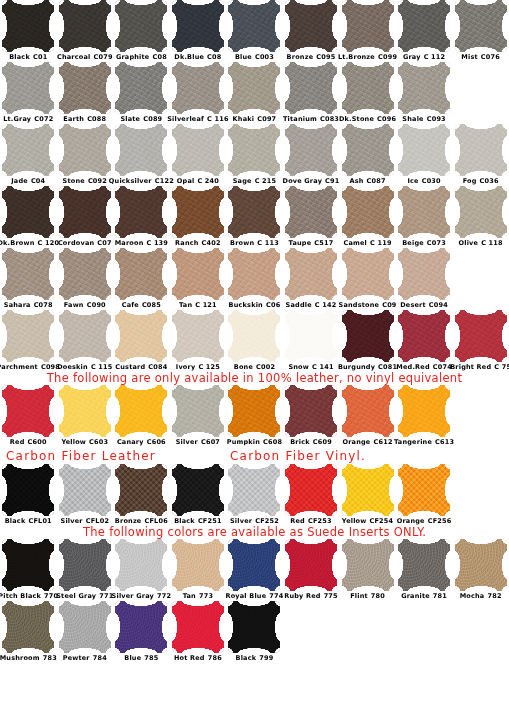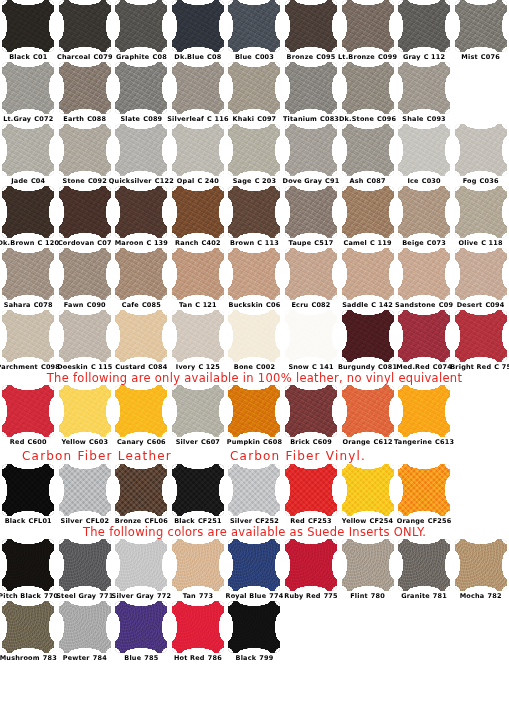--- a/index.html
+++ b/index.html
@@ -58,21 +58,21 @@
   .label{font-size:6.5px;line-height:9px;letter-spacing:.2px;color:#000;
          white-space:nowrap;text-align:center;margin-top:1px;font-weight:bold;
          font-family:"DejaVu Sans","Liberation Sans",sans-serif;}
   .label .code{margin-left:3px;}
 
   .note{color:#e8241e;font-size:11.5px;line-height:13px;font-weight:normal;
         letter-spacing:.3px;white-space:nowrap;
         font-family:"DejaVu Sans","Liberation Sans",sans-serif;}
   .note-center{text-align:center;width:509px;}
   .hdr-band{display:flex;width:509px;height:17px;align-items:flex-end;}
-  .hdr-left{width:226px;padding-left:22px;box-sizing:border-box;margin-top:40px;}
+  .hdr-left{width:226px;padding-left:6px;box-sizing:border-box;margin-top:40px;}
   .hdr-right{width:283px;padding-left:4px;box-sizing:border-box;}
   .hdr-txt{color:#e8241e;font-size:12px;letter-spacing:1.2px;white-space:nowrap;}
 </style>
 </head>
 <body>
 
 <div class="sheet">
   <div id="grid-root">
       <div class="row">
         <div class="cell">
@@ -158,21 +158,21 @@
         <div class="cell">
           <div class="swatch" style="background: rgb(182, 180, 176);"></div>
           <div class="label"><span>Quicksilver</span><span class="code">C122</span></div>
         </div>
         <div class="cell">
           <div class="swatch" style="background: rgb(191, 188, 180);"></div>
           <div class="label"><span>Opal</span><span class="code">C 240</span></div>
         </div>
         <div class="cell">
           <div class="swatch" style="background: rgb(181, 178, 165);"></div>
-          <div class="label"><span>Sage</span><span class="code">C 203</span></div>
+          <div class="label"><span>Sage</span><span class="code">C 215</span></div>
         </div>
         <div class="cell">
           <div class="swatch" style="background: rgb(167, 162, 155);"></div>
           <div class="label"><span>Dove Gray</span><span class="code">C91</span></div>
         </div>
         <div class="cell">
           <div class="swatch" style="background: rgb(159, 154, 146);"></div>
           <div class="label"><span>Ash</span><span class="code">C087</span></div>
         </div>
         <div class="cell">
@@ -235,24 +235,20 @@
           <div class="swatch" style="background: rgb(169, 142, 121);"></div>
           <div class="label"><span>Cafe</span><span class="code">C085</span></div>
         </div>
         <div class="cell">
           <div class="swatch" style="background: rgb(193, 154, 128);"></div>
           <div class="label"><span>Tan</span><span class="code">C 121</span></div>
         </div>
         <div class="cell">
           <div class="swatch" style="background: rgb(199, 161, 136);"></div>
           <div class="label"><span>Buckskin</span><span class="code">C06</span></div>
-        </div>
-        <div class="cell">
-          <div class="swatch" style="background: rgb(199, 168, 147);"></div>
-          <div class="label"><span>Ecru</span><span class="code">C082</span></div>
         </div>
         <div class="cell">
           <div class="swatch" style="background: rgb(201, 168, 145);"></div>
           <div class="label"><span>Saddle</span><span class="code">C 142</span></div>
         </div>
         <div class="cell">
           <div class="swatch" style="background: rgb(203, 171, 150);"></div>
           <div class="label"><span>Sandstone</span><span class="code">C09</span></div>
         </div>
         <div class="cell">

